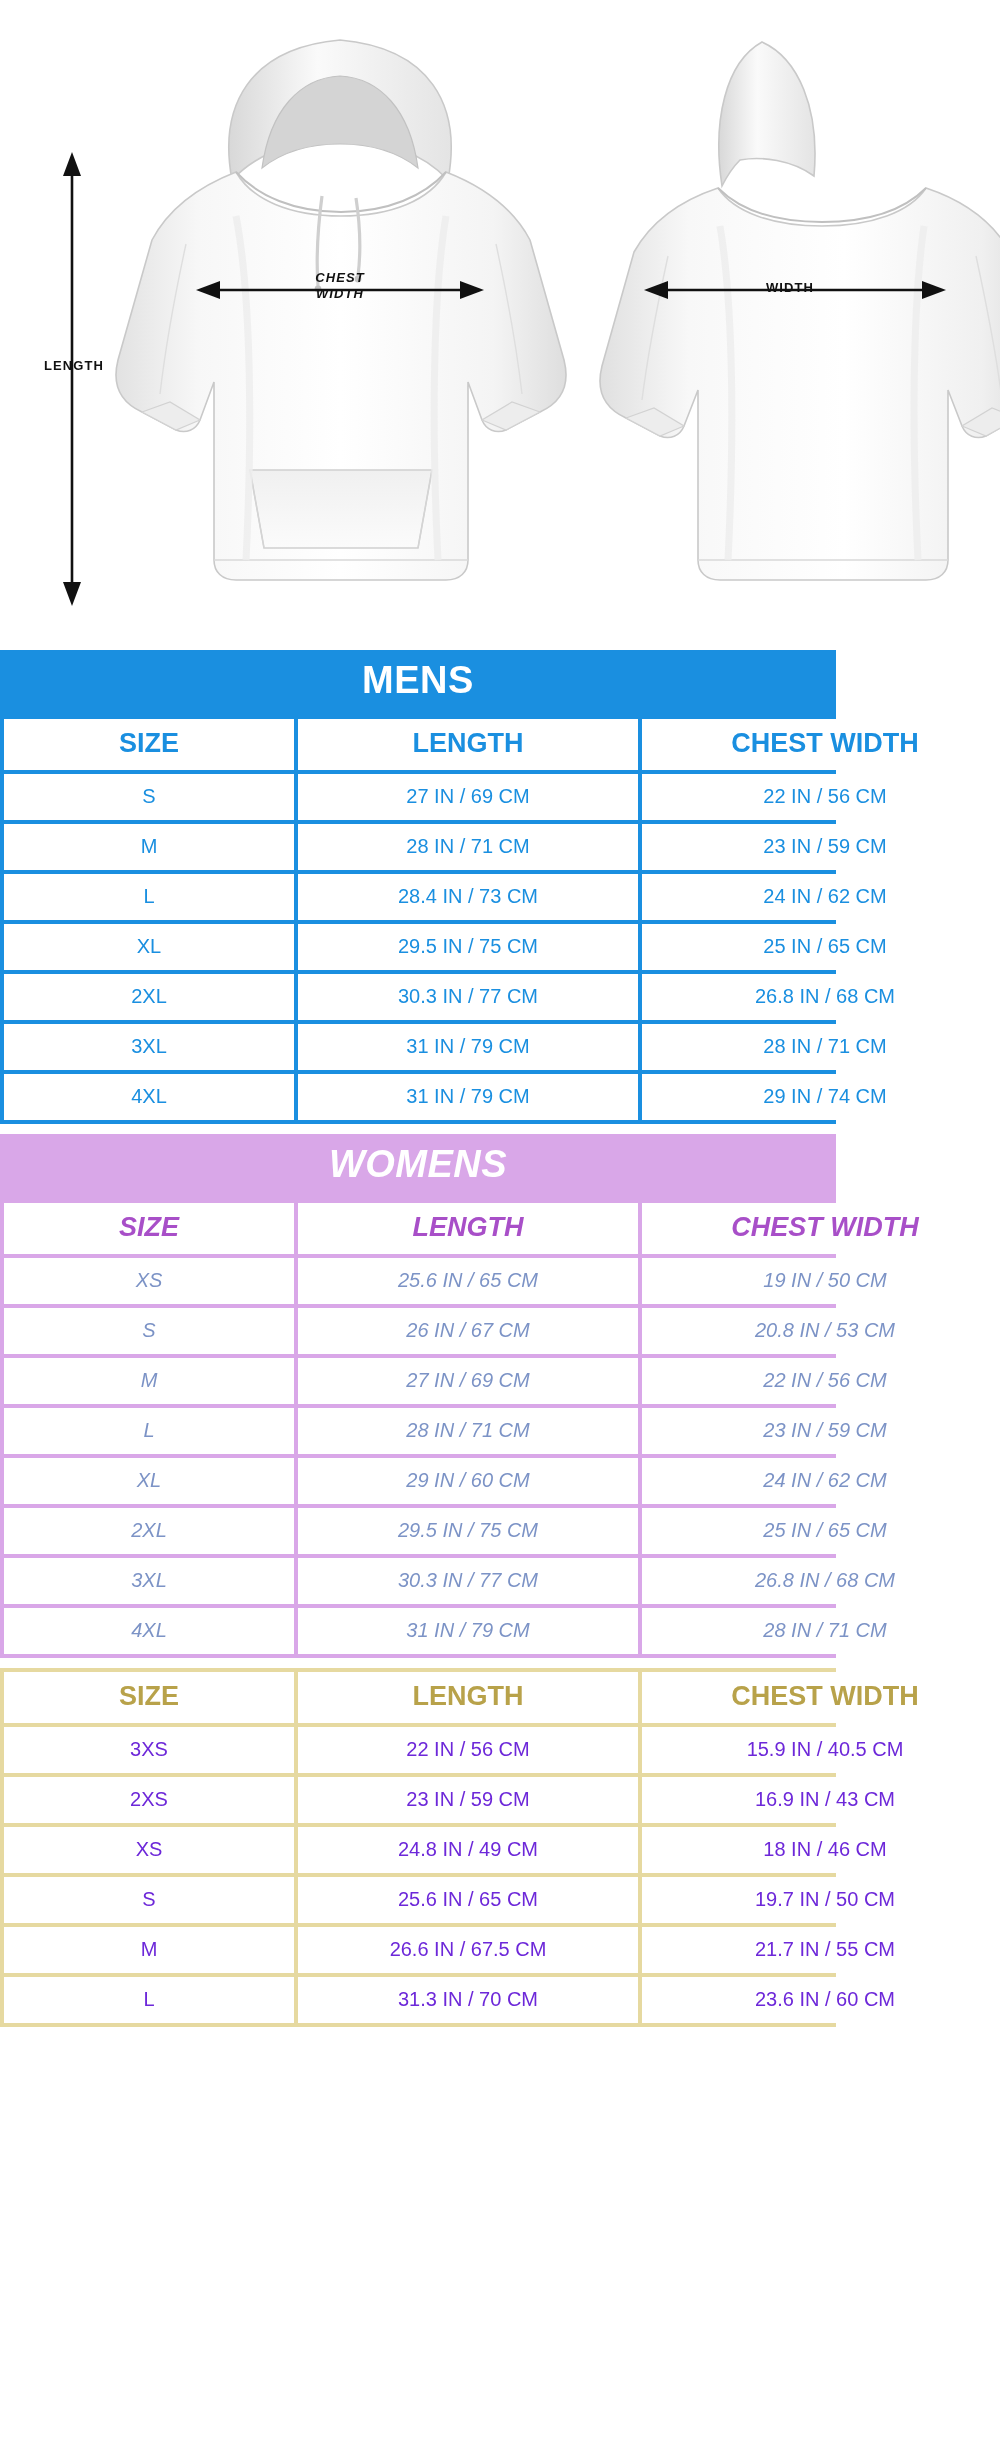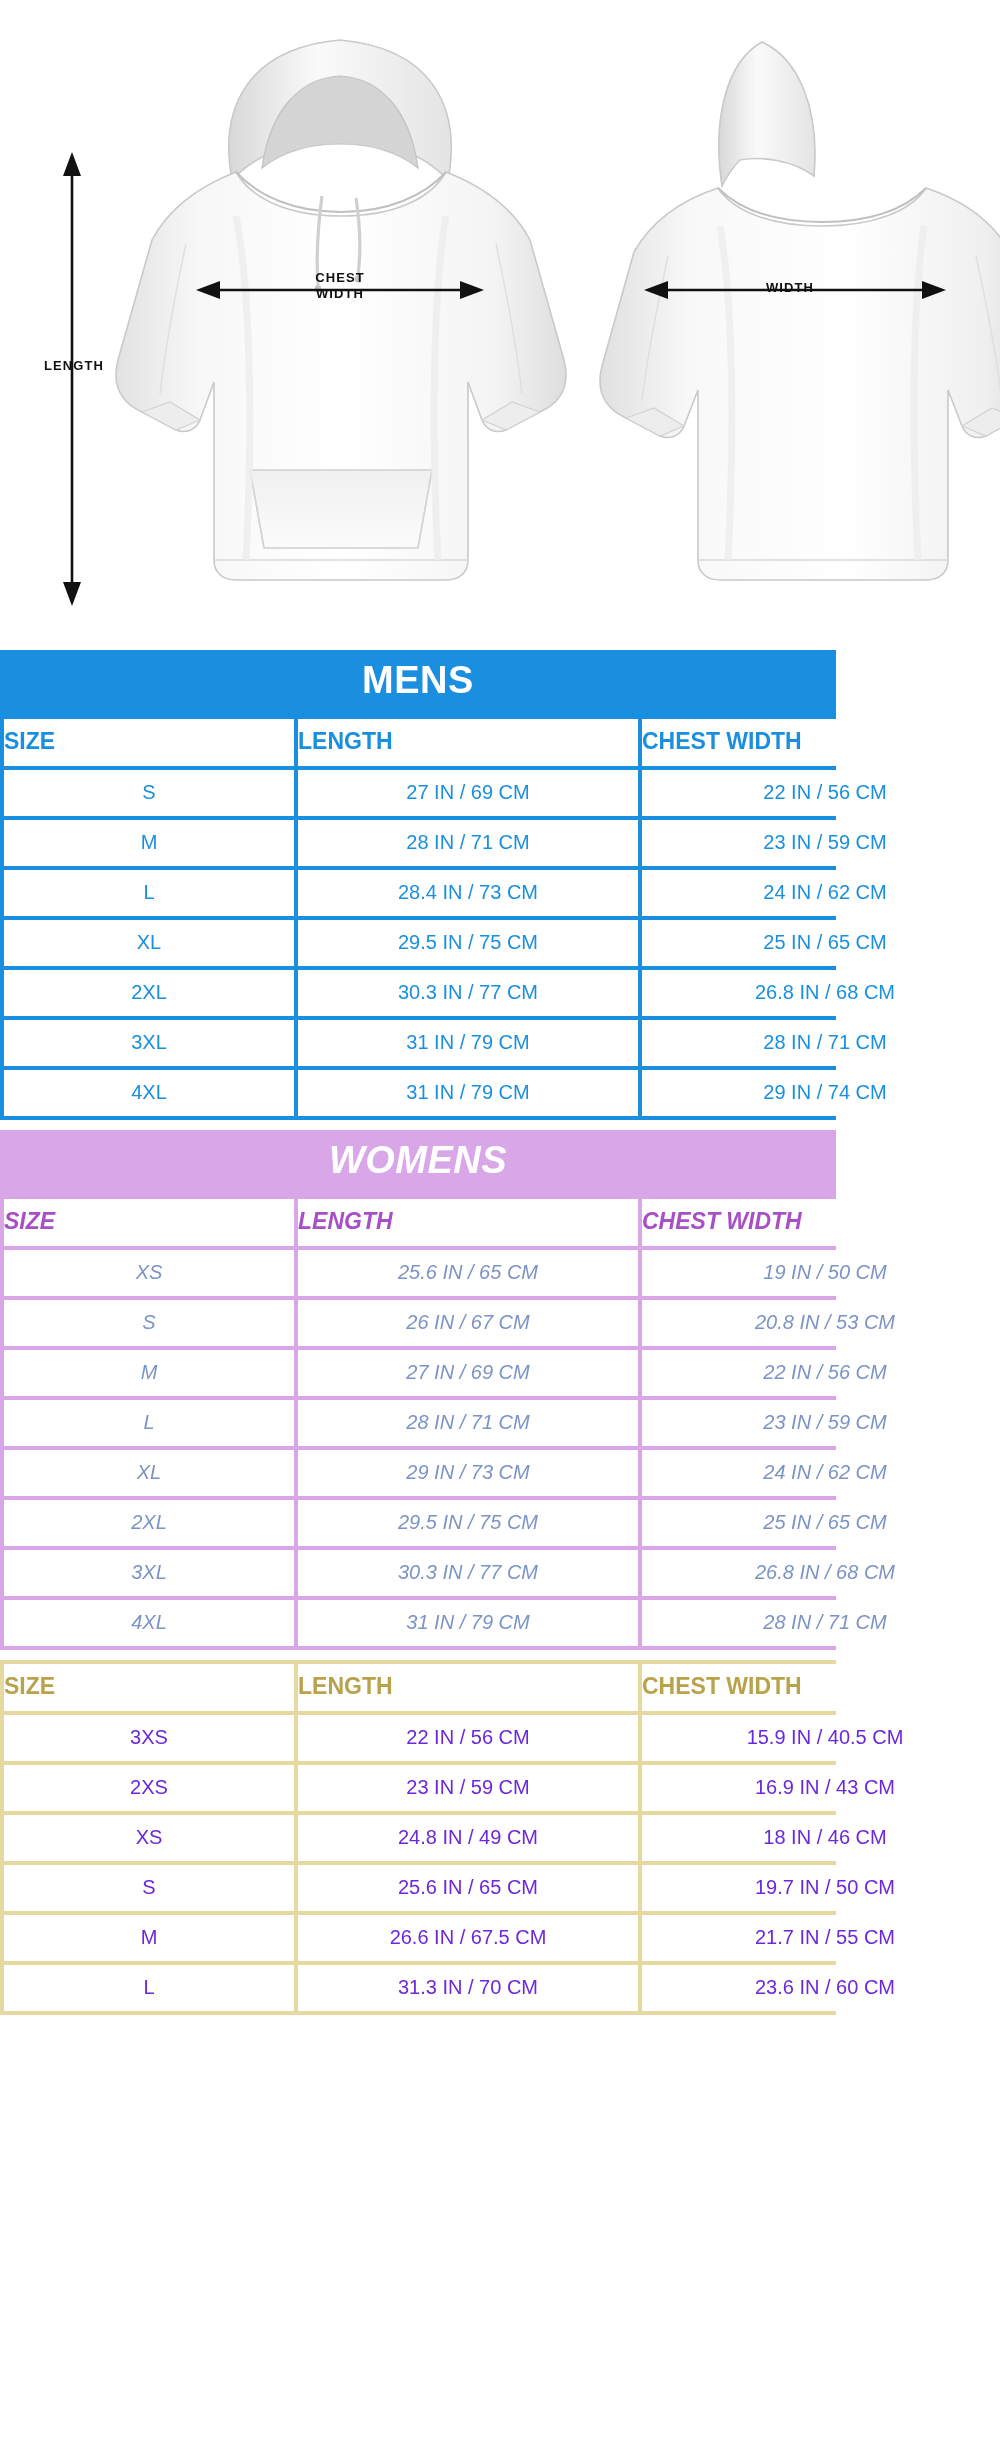--- a/index.html
+++ b/index.html
@@ -43,20 +43,21 @@
 
   .label-length {
     left: 14px;
     top: 358px;
     width: 120px;
   }
   .label-chest-width {
     left: 260px;
     top: 270px;
     width: 160px;
+    font-style: italic;
   }
   .label-width {
     left: 730px;
     top: 280px;
     width: 120px;
   }
 
   
   .table-block {
     width: 836px;
@@ -73,24 +74,24 @@
   }
 
   table.size-table {
     width: 1000px;
     border-collapse: separate;
     border-spacing: 4px 4px;
     table-layout: fixed;
   }
 
   table.size-table th {
-    font-size: 23px;
+    font-size: 27px;
     font-weight: bold;
     padding: 9px 0 11px 0;
-    text-align: left;
+    text-align: center;
     background: #ffffff;
   }
 
   table.size-table td {
     font-size: 20px;
     padding: 11px 0 12px 0;
     text-align: center;
     background: #ffffff;
     font-weight: normal;
   }
@@ -352,21 +353,21 @@
         <td>27 IN / 69 CM</td>
         <td>22 IN /  56 CM</td>
       </tr>
       <tr>
         <td>L</td>
         <td>28 IN / 71 CM</td>
         <td>23 IN / 59 CM</td>
       </tr>
       <tr>
         <td>XL</td>
-        <td>29 IN / 73 CM</td>
+        <td>29 IN / 60 CM</td>
         <td>24 IN / 62 CM</td>
       </tr>
       <tr>
         <td>2XL</td>
         <td>29.5 IN / 75 CM</td>
         <td>25 IN / 65 CM</td>
       </tr>
       <tr>
         <td>3XL</td>
         <td>30.3 IN / 77 CM</td>

